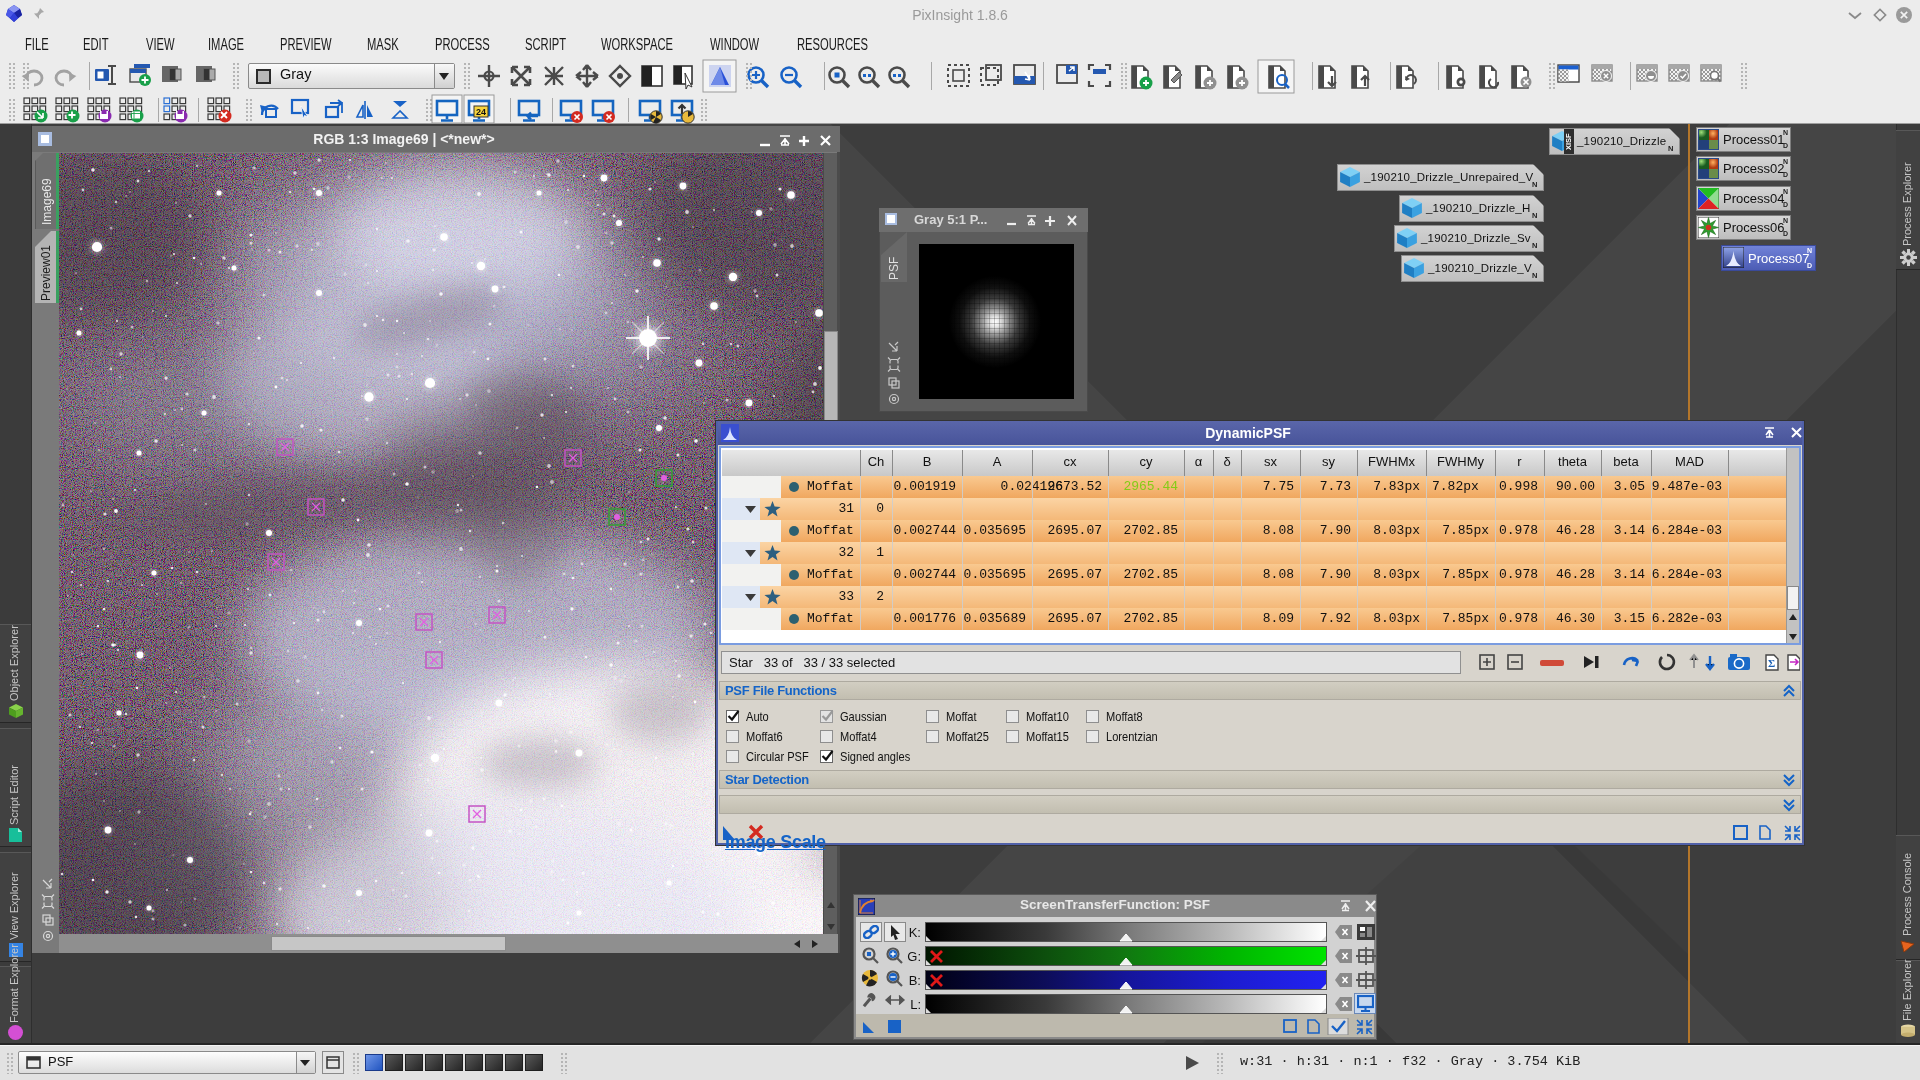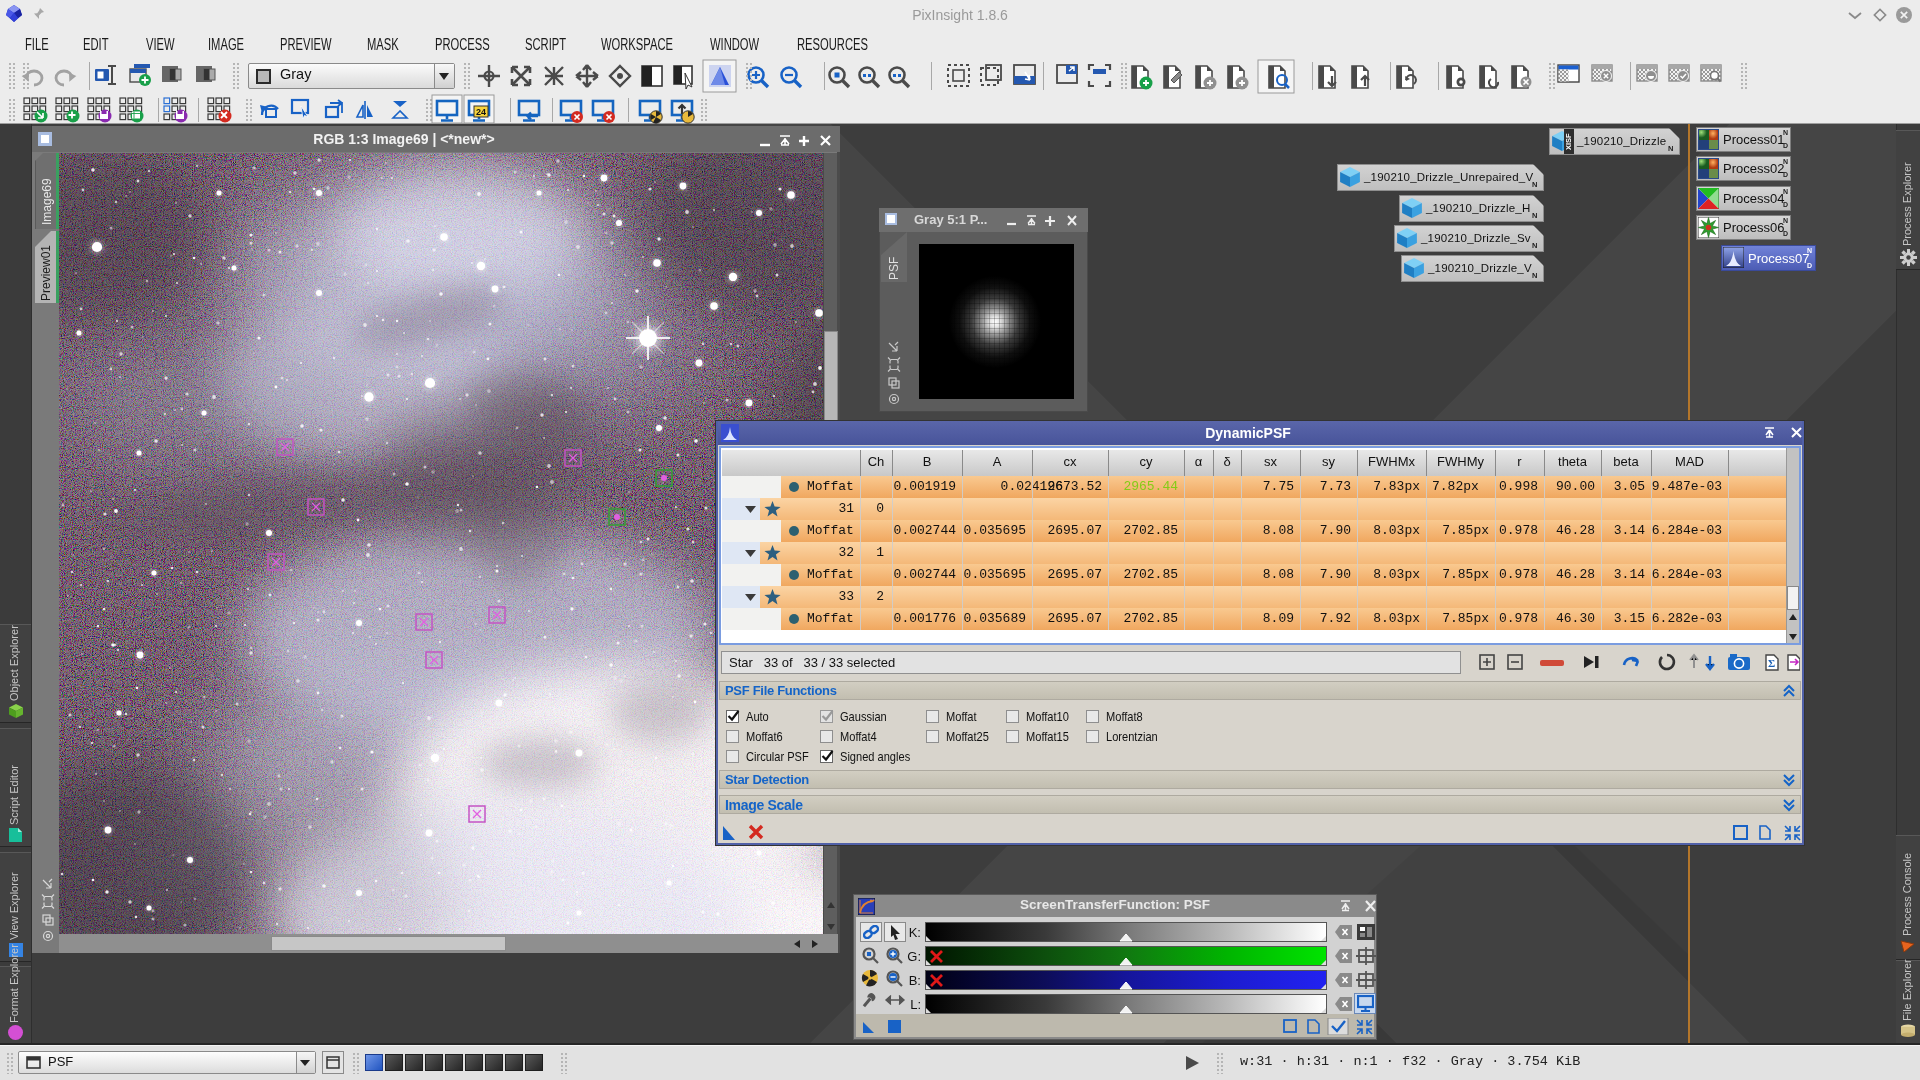--- a/index.html
+++ b/index.html
@@ -1605,21 +1605,21 @@
 <svg class="abs" style="left:820px;top:748px" width="15" height="15" viewBox="0 0 15 15">
         <path d="M2.5 8 L6 11.5 L12.5 3" stroke="#111" stroke-width="2.2" fill="none"></path>
   </svg>
 <div class="abs" style="left:840px;top:749px;white-space:nowrap;font-size:13.5px;color:#111;transform:scaleX(0.82);transform-origin:0 0;">Signed angles</div>
 <div class="abs" style="left:719px;top:770px;width:1082px;height:19px;background:linear-gradient(#d2cec2,#c2beb0);border:1px solid #aeaaa0;"></div>
 <div class="abs" style="left:725px;top:772px;white-space:nowrap;font-size:13px;font-weight:bold;color:#1464c8;letter-spacing:-0.3px;">Star Detection</div>
 <svg class="abs" style="left:1782px;top:772px" width="14" height="16" viewBox="0 0 14 16">
     <path d="M2 3 L7 8 L12 3 M2 8 L7 13 L12 8" stroke="#1464c8" stroke-width="2" fill="none"></path>
   </svg>
 <div class="abs" style="left:719px;top:795px;width:1082px;height:19px;background:linear-gradient(#d2cec2,#c2beb0);border:1px solid #aeaaa0;"></div>
-<div class="abs" style="left:725px;top:797px;white-space:nowrap;font-size:14px;font-weight:bold;color:#1464c8;letter-spacing:-0.3px;">Image Scale</div>
+<div class="abs" style="left:725px;top:832px;white-space:nowrap;font-size:18px;font-weight:bold;color:#1464c8;letter-spacing:-0.3px;text-decoration:underline;">Image Scale</div>
 <svg class="abs" style="left:1782px;top:797px" width="14" height="16" viewBox="0 0 14 16">
     <path d="M2 3 L7 8 L12 3 M2 8 L7 13 L12 8" stroke="#1464c8" stroke-width="2" fill="none"></path>
   </svg>
 <svg class="abs" style="left:722px;top:824px" width="60" height="17" viewBox="0 0 60 17">
       <polygon points="1,16 13,16 1,2" fill="#1862c6"></polygon>
       <path d="M28 2 L40 14 M40 2 L28 14" stroke="#d42a20" stroke-width="3.4"></path>
   </svg>
 <svg class="abs" style="left:1733px;top:824px" width="68" height="17" viewBox="0 0 68 17">
       <rect x="1" y="2" width="13" height="13" fill="none" stroke="#1862c6" stroke-width="2"></rect>
       <path d="M27 2 H33 L37 6 V15 H27 Z" fill="none" stroke="#1862c6" stroke-width="1.6"></path>

